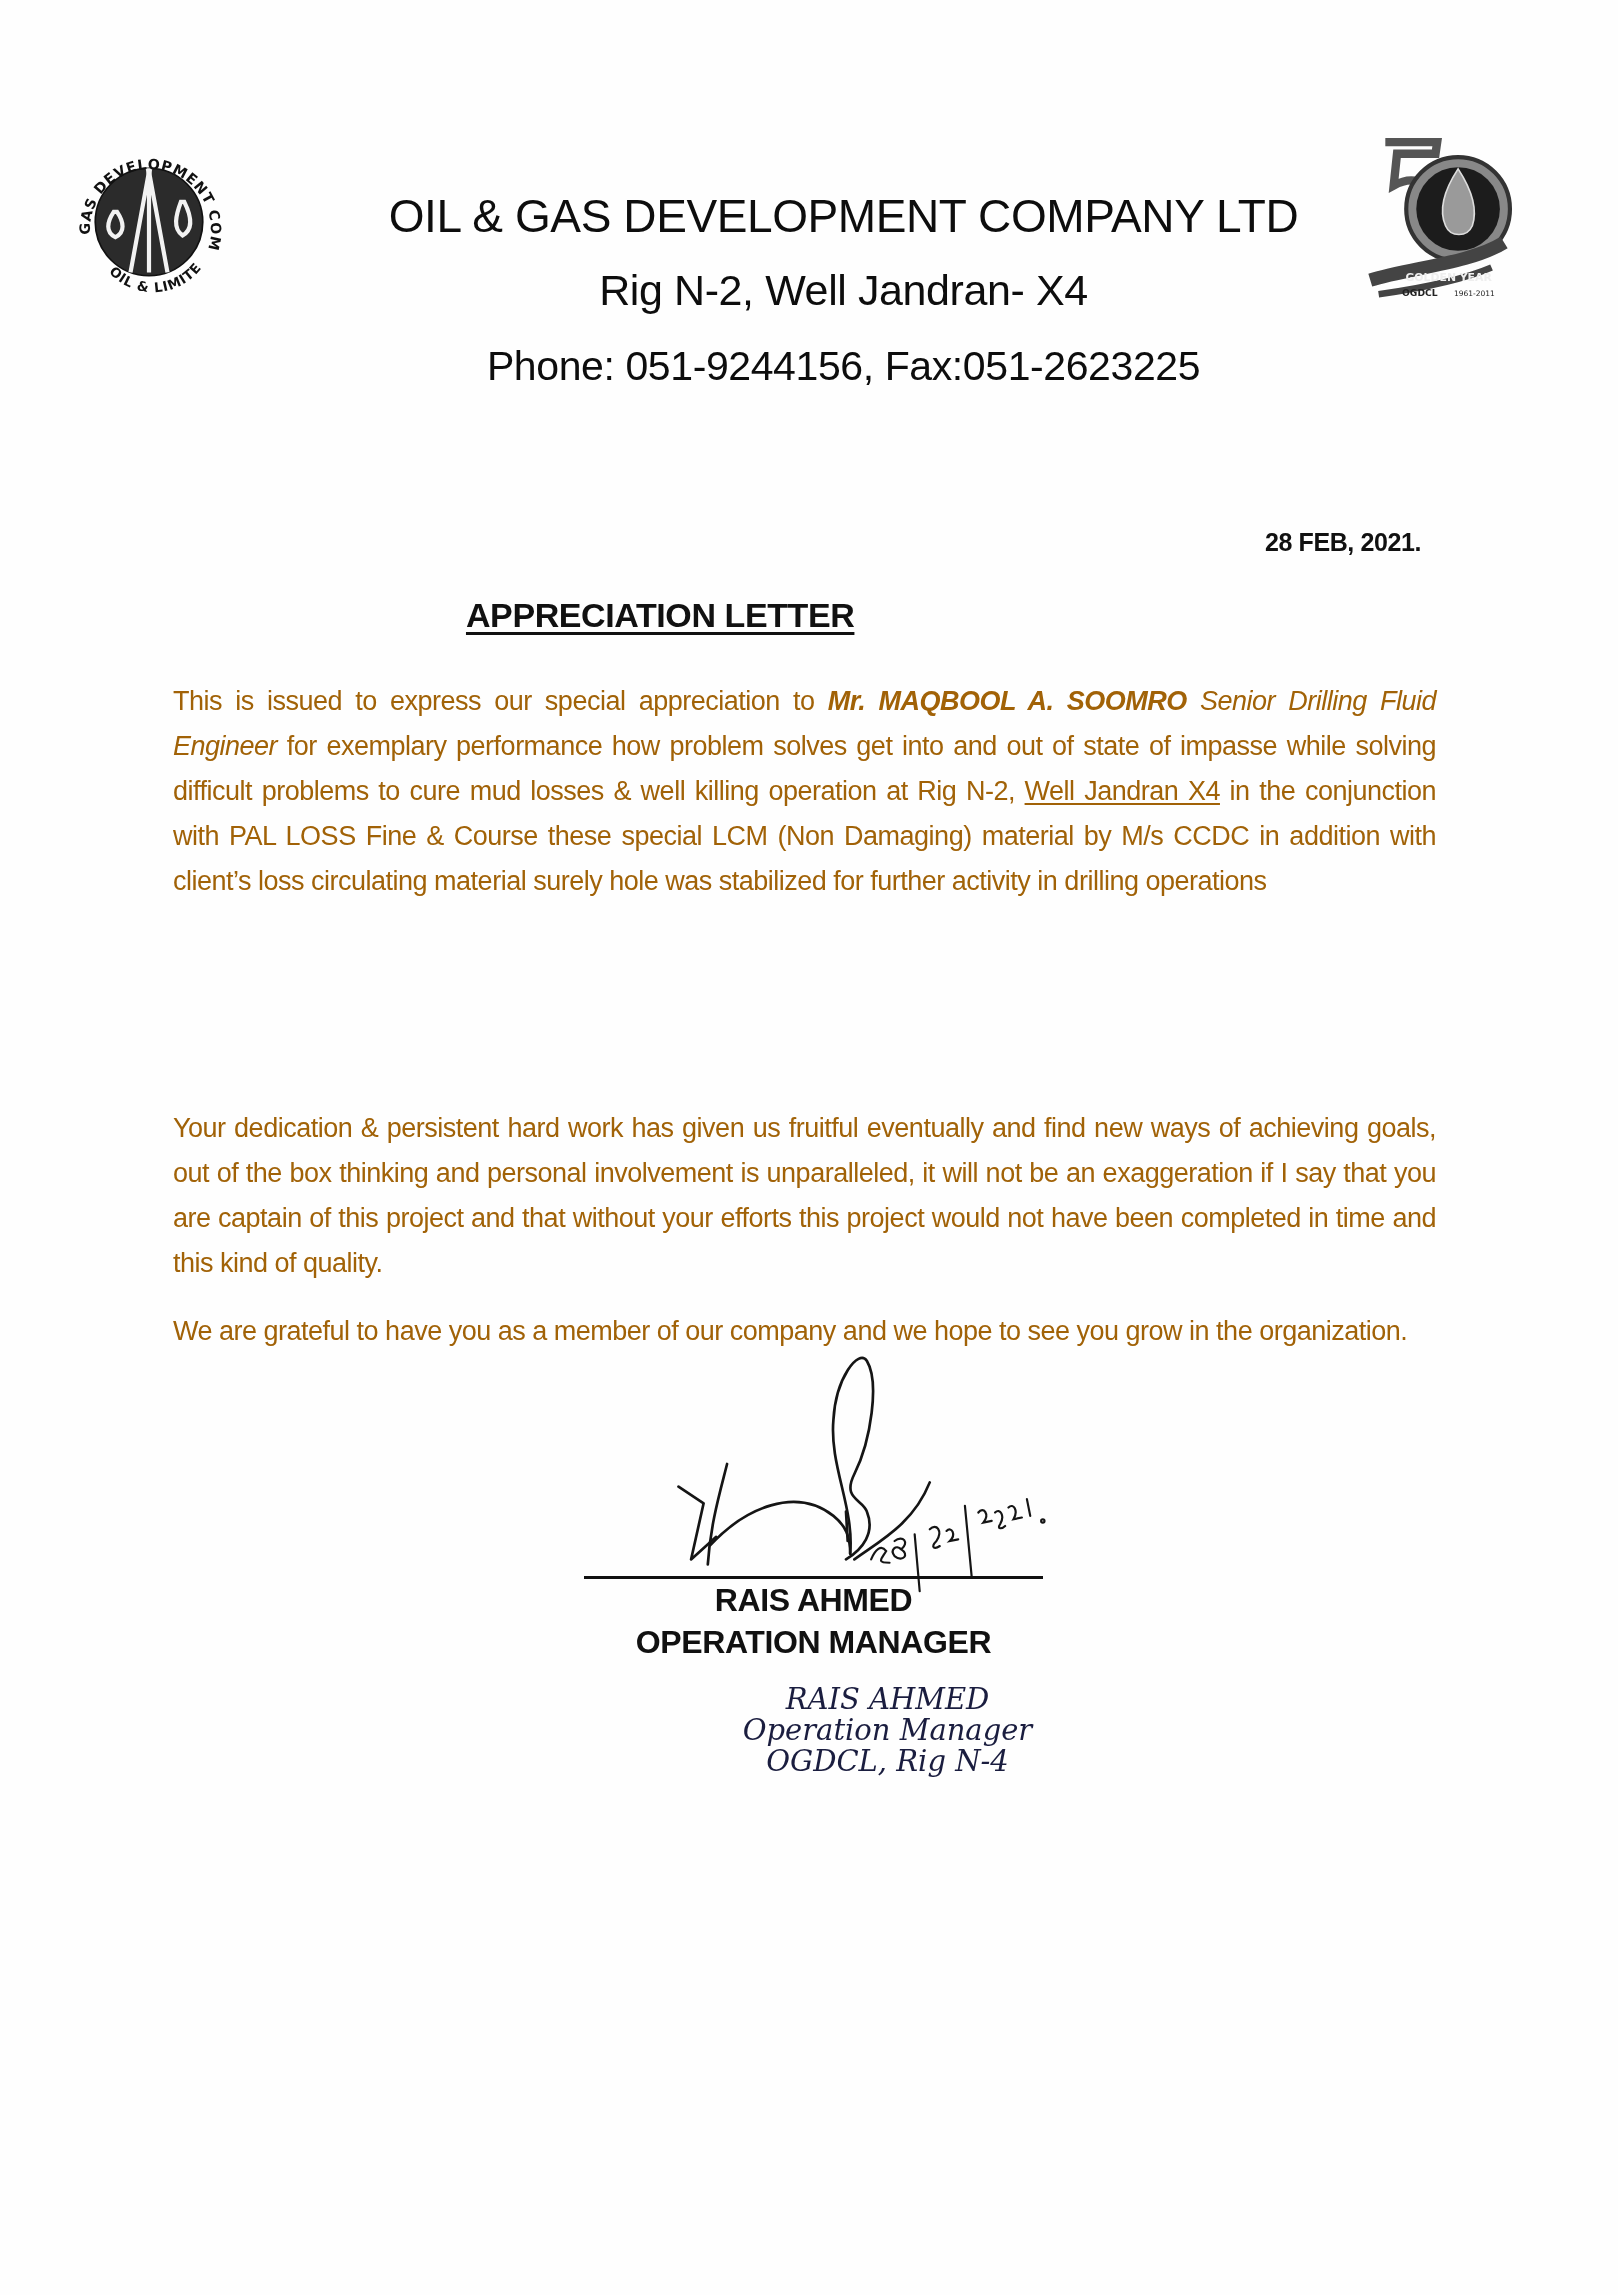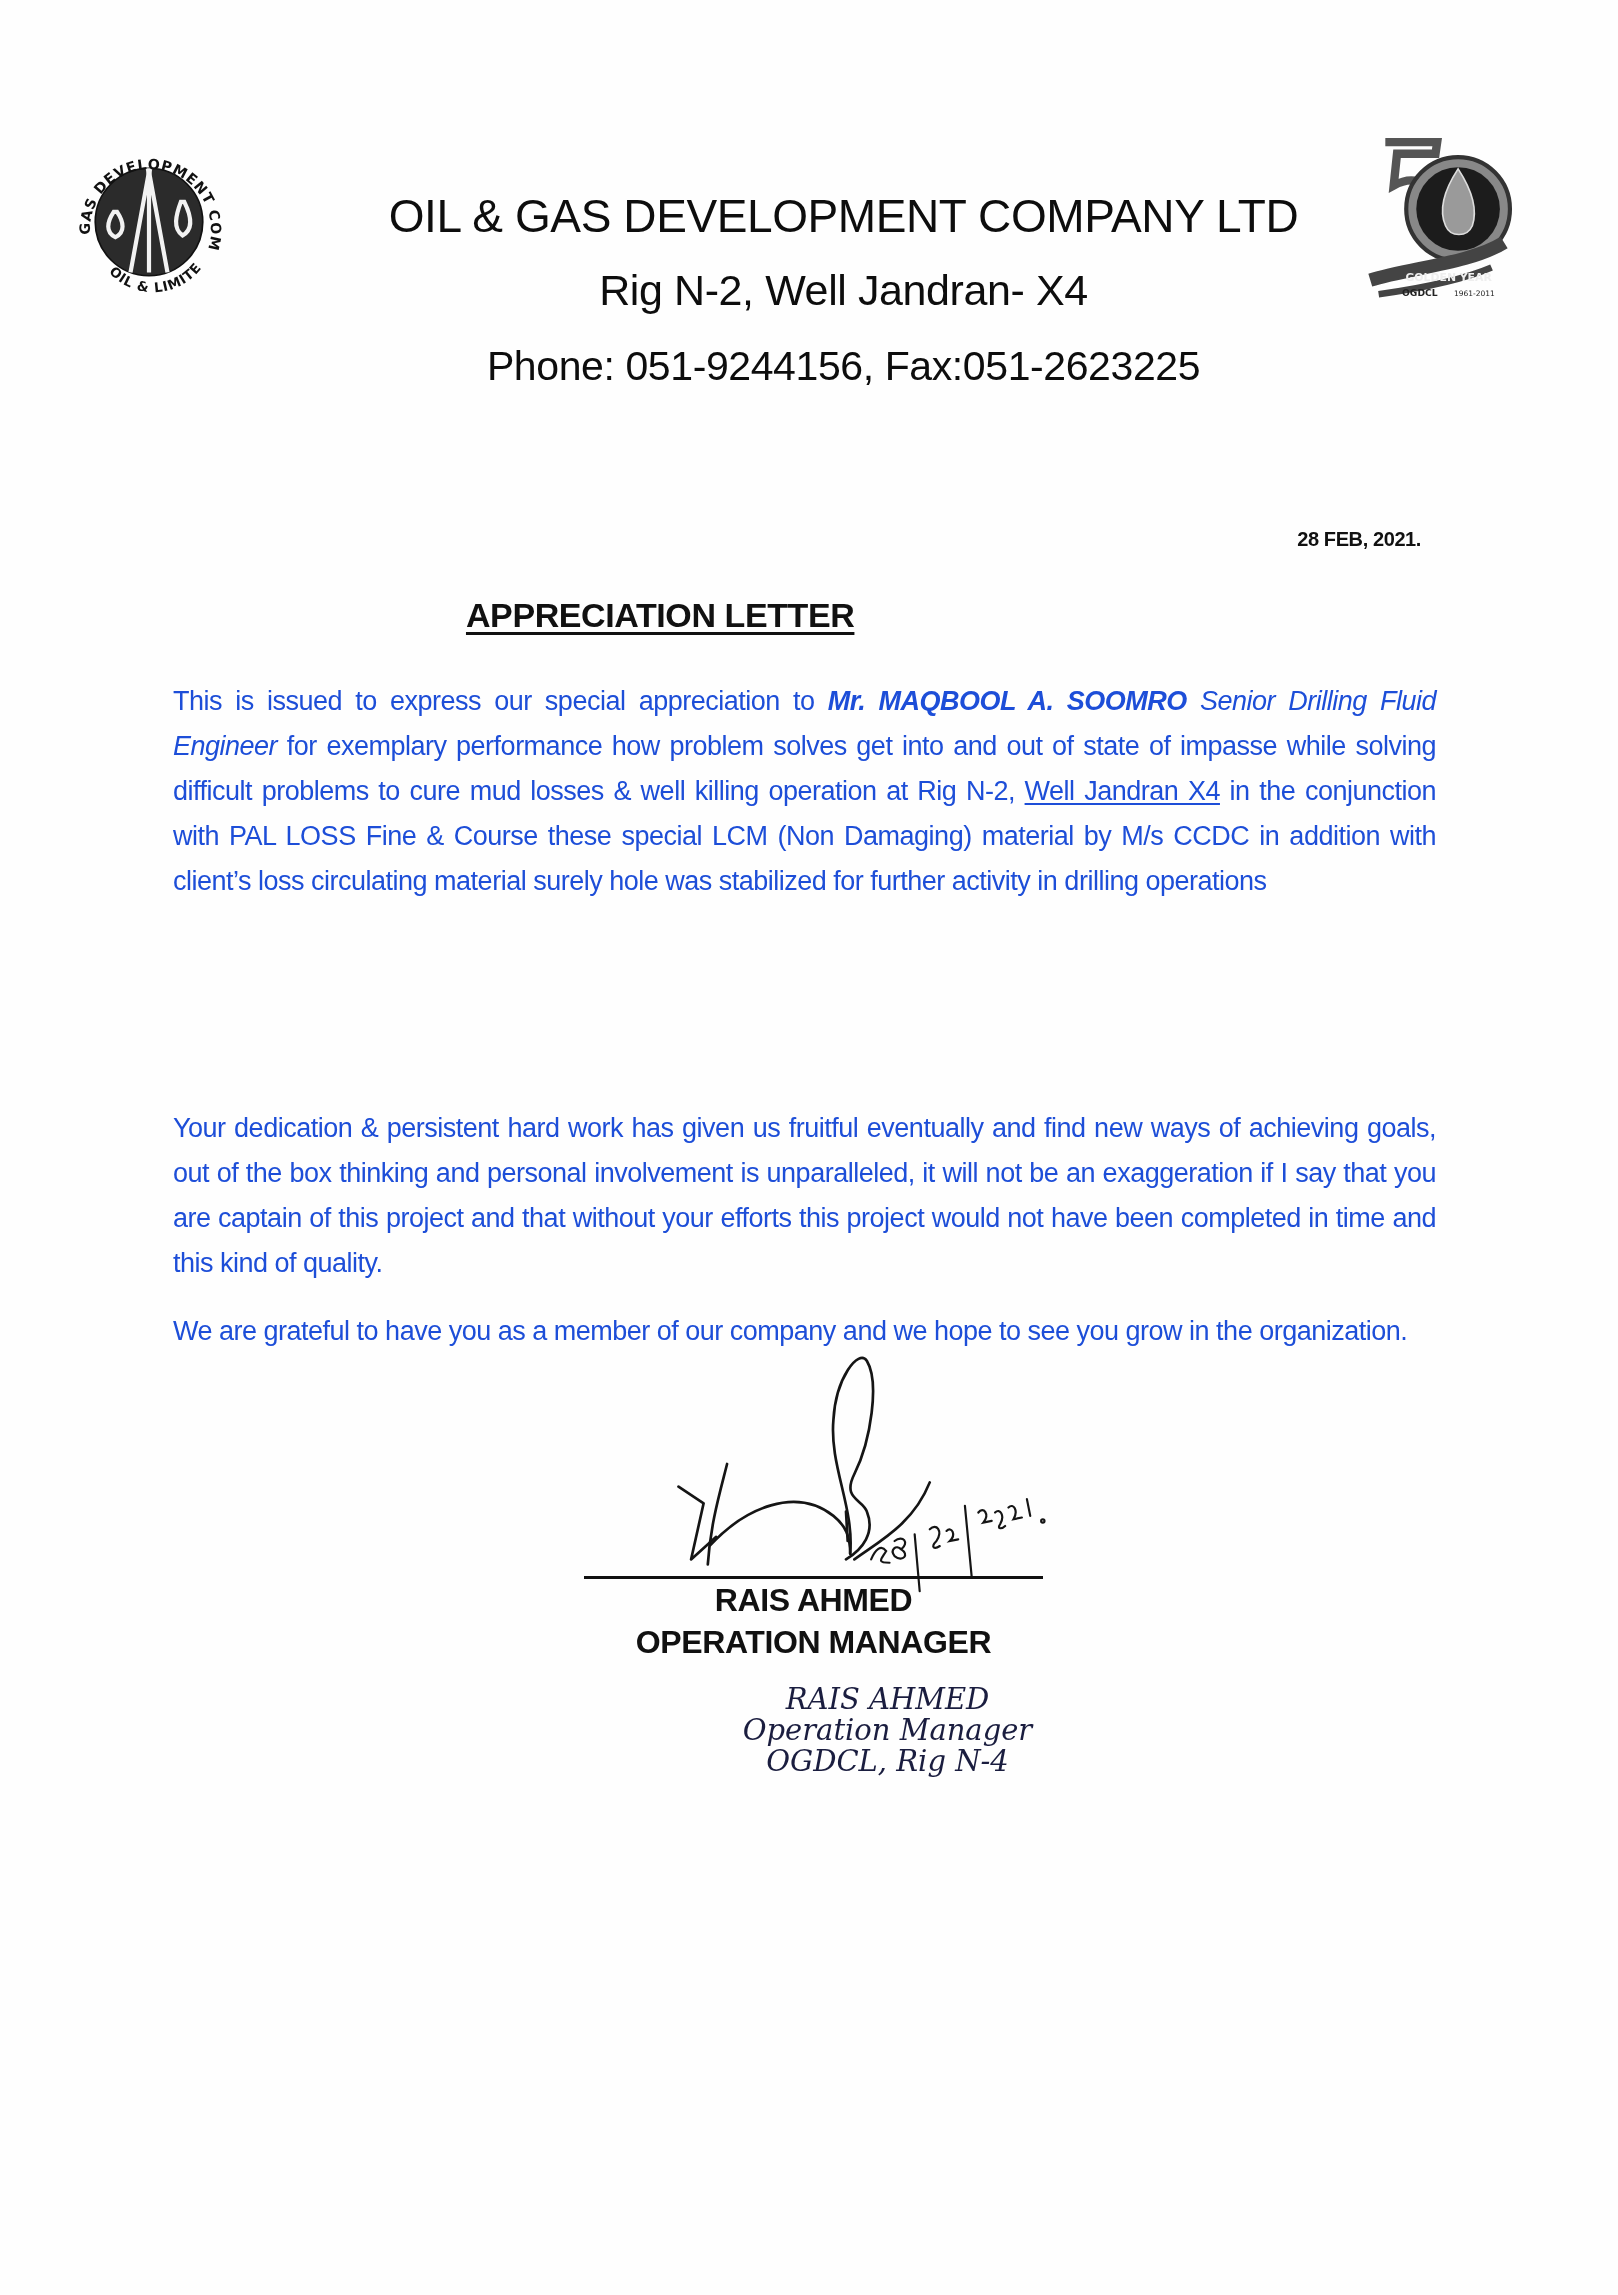--- a/index.html
+++ b/index.html
@@ -9,26 +9,26 @@
 
   
   .logo-left { position: absolute; left: 65px; top: 138px; width: 168px; height: 168px; }
   .logo-right { position: absolute; left: 1345px; top: 117px; width: 176px; height: 184px; }
   .hdr { position: absolute; left: 0; width: 1619px; text-align: center; color: #0d0d0d; letter-spacing: -0.4px; }
   .hdr-company { top: 189px; font-size: 46px; left: 0; padding-left: 34px; }
   .hdr-rig     { top: 266px; font-size: 43px; padding-left: 34px; }
   .hdr-phone   { top: 343px; font-size: 41px; padding-left: 34px; }
 
   
-  .date { position: absolute; right: 198px; top: 528px; font-weight: bold; font-size: 20px; letter-spacing: -0.4px; }
+  .date { position: absolute; right: 198px; top: 528px; font-weight: bold; font-size: 25px; letter-spacing: -0.4px; }
   .title { position: absolute; left: 0; width: 1312px; text-align: center; top: 596px; }
   .title span { font-weight: bold; font-size: 34px; text-decoration: underline; text-decoration-thickness: 3.4px; text-underline-offset: 5px; letter-spacing: -0.4px; padding-left: 8.4px; }
 
   
-  .body { position: absolute; left: 173px; width: 1263px; font-size: 27px; line-height: 45px; text-align: justify; color: #1d4ed8; letter-spacing: -0.5px; }
+  .body { position: absolute; left: 173px; width: 1263px; font-size: 27px; line-height: 45px; text-align: justify; color: #a16207; letter-spacing: -0.5px; }
   .body p { margin: 0; }
   .p1 { top: 679px; }
   .p2 { top: 984px; }
   .p3 { top: 1106px; }
   .p4 { top: 1309px; }
   .b-it { font-weight: bold; font-style: italic; }
   .it { font-style: italic; }
   .ul { text-decoration: underline; text-decoration-thickness: 1.7px; text-underline-offset: 3.4px; }
 
   

